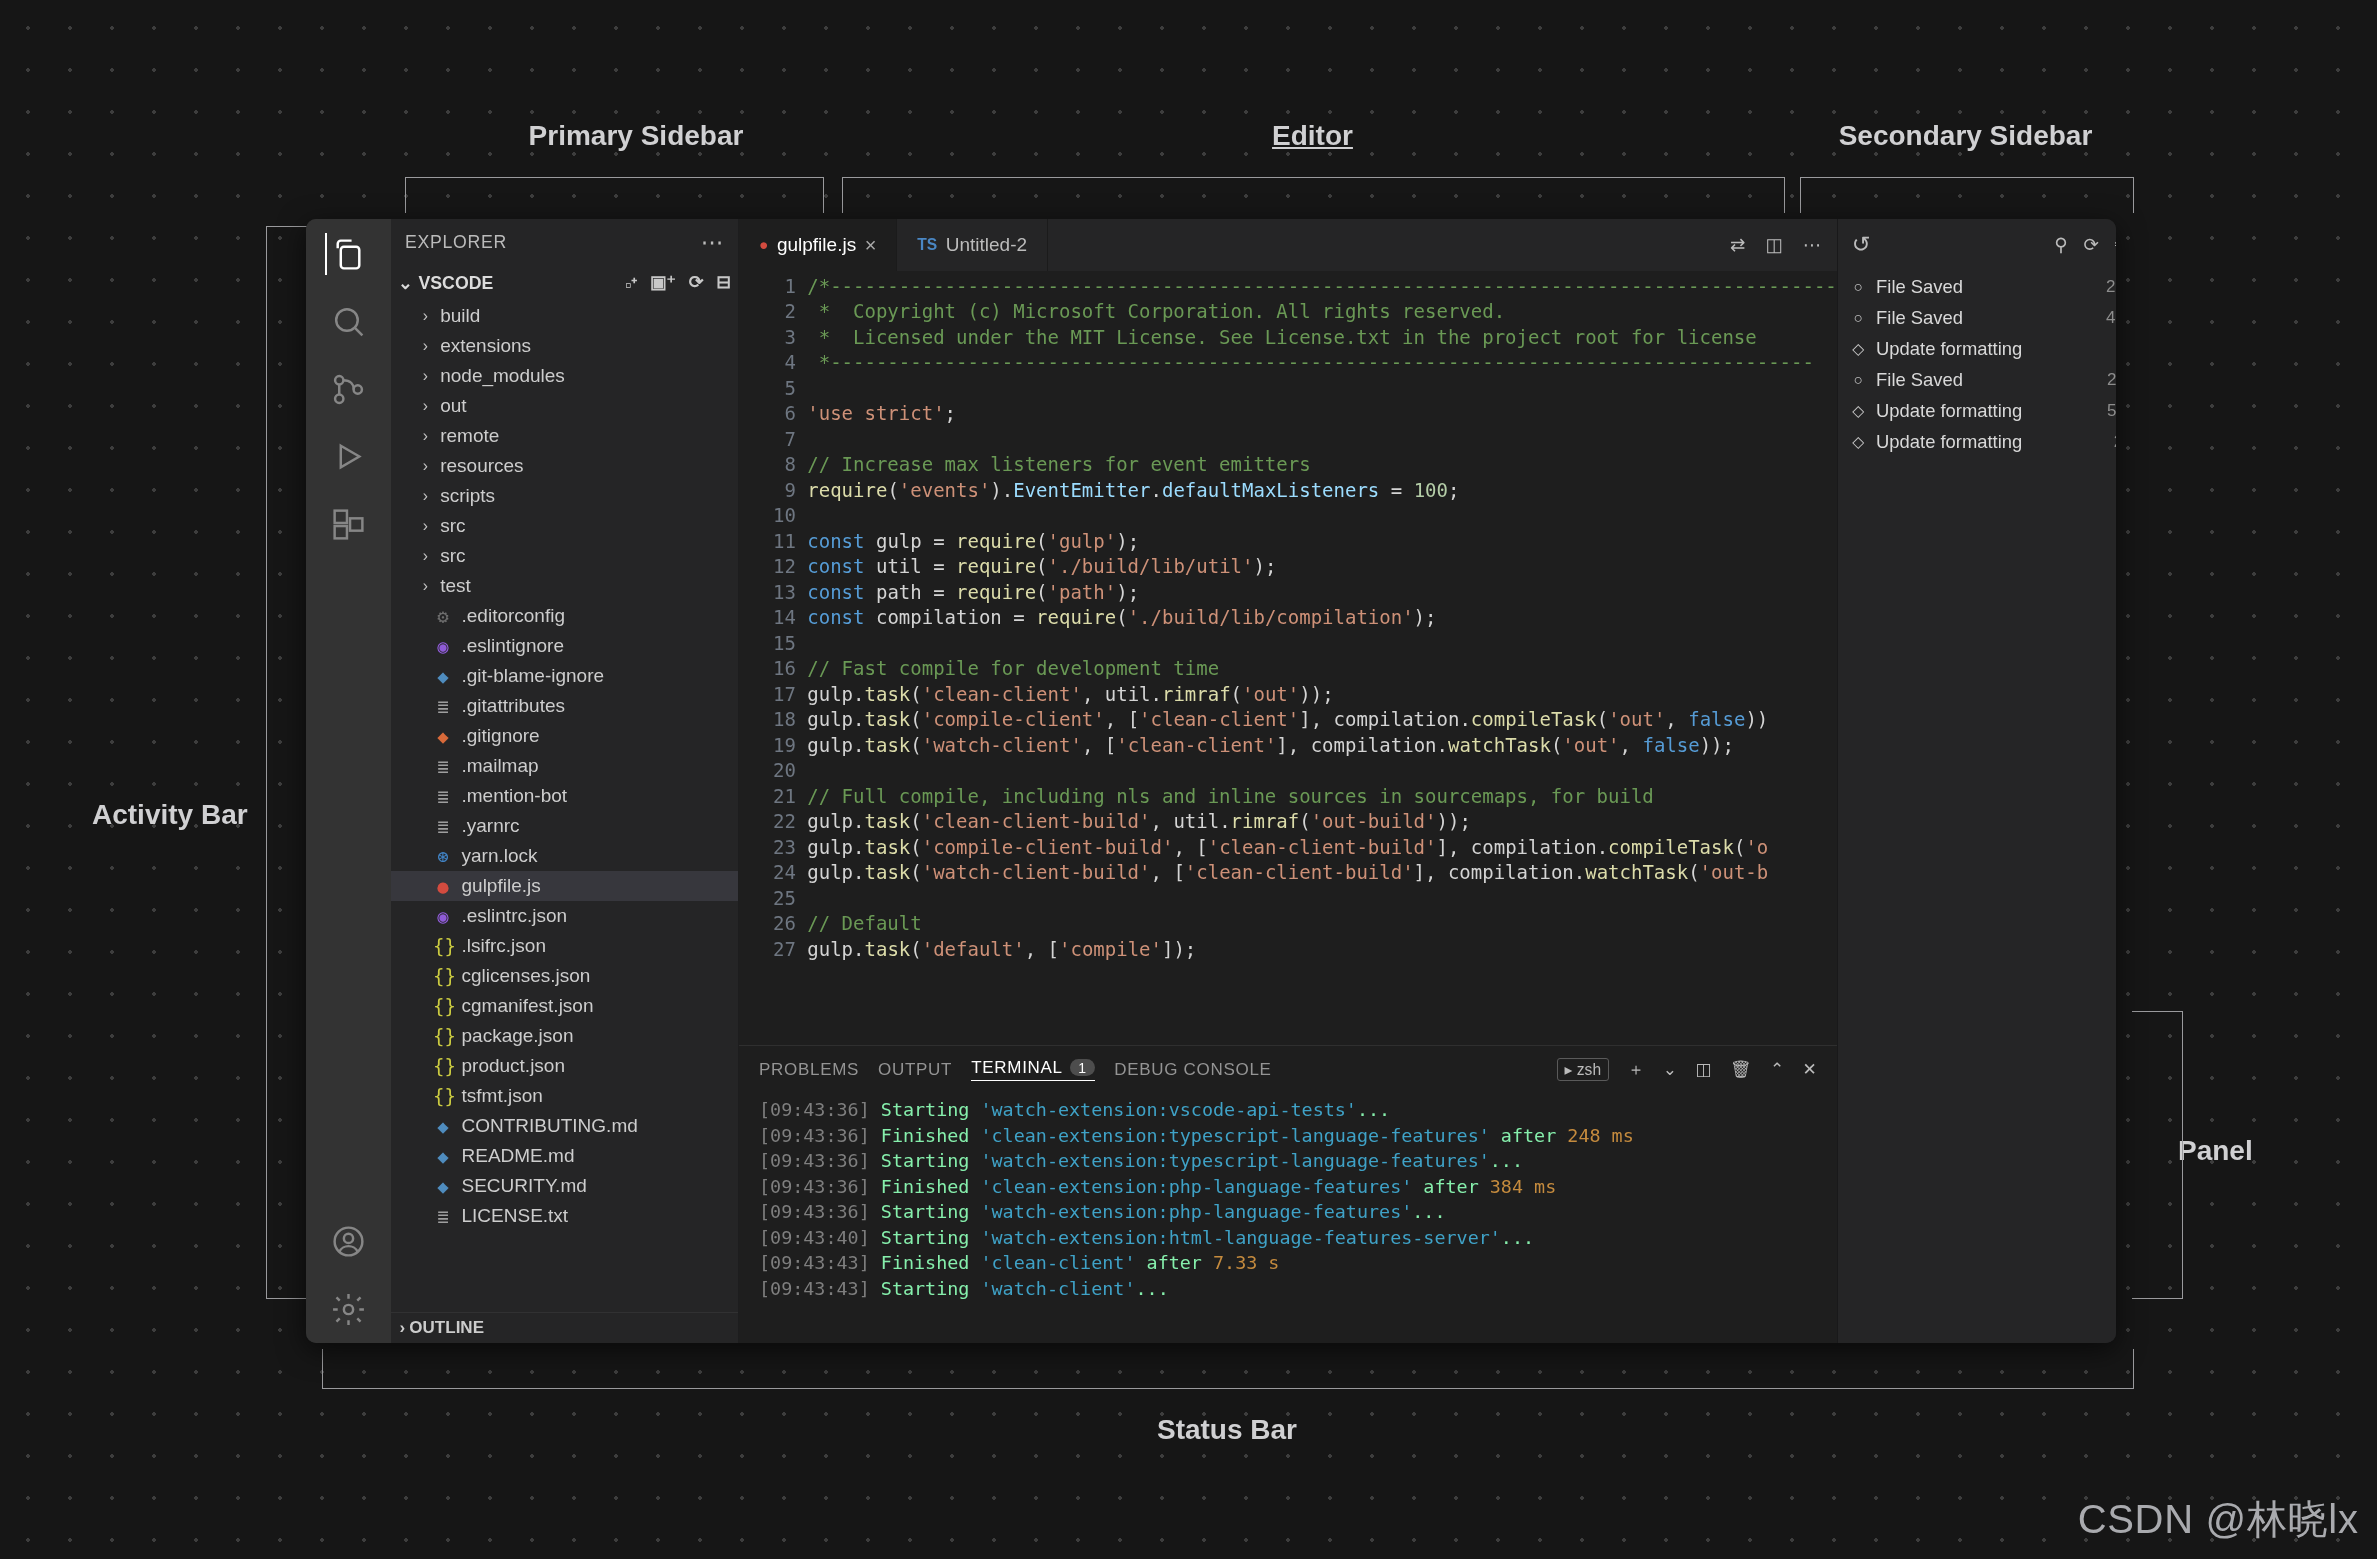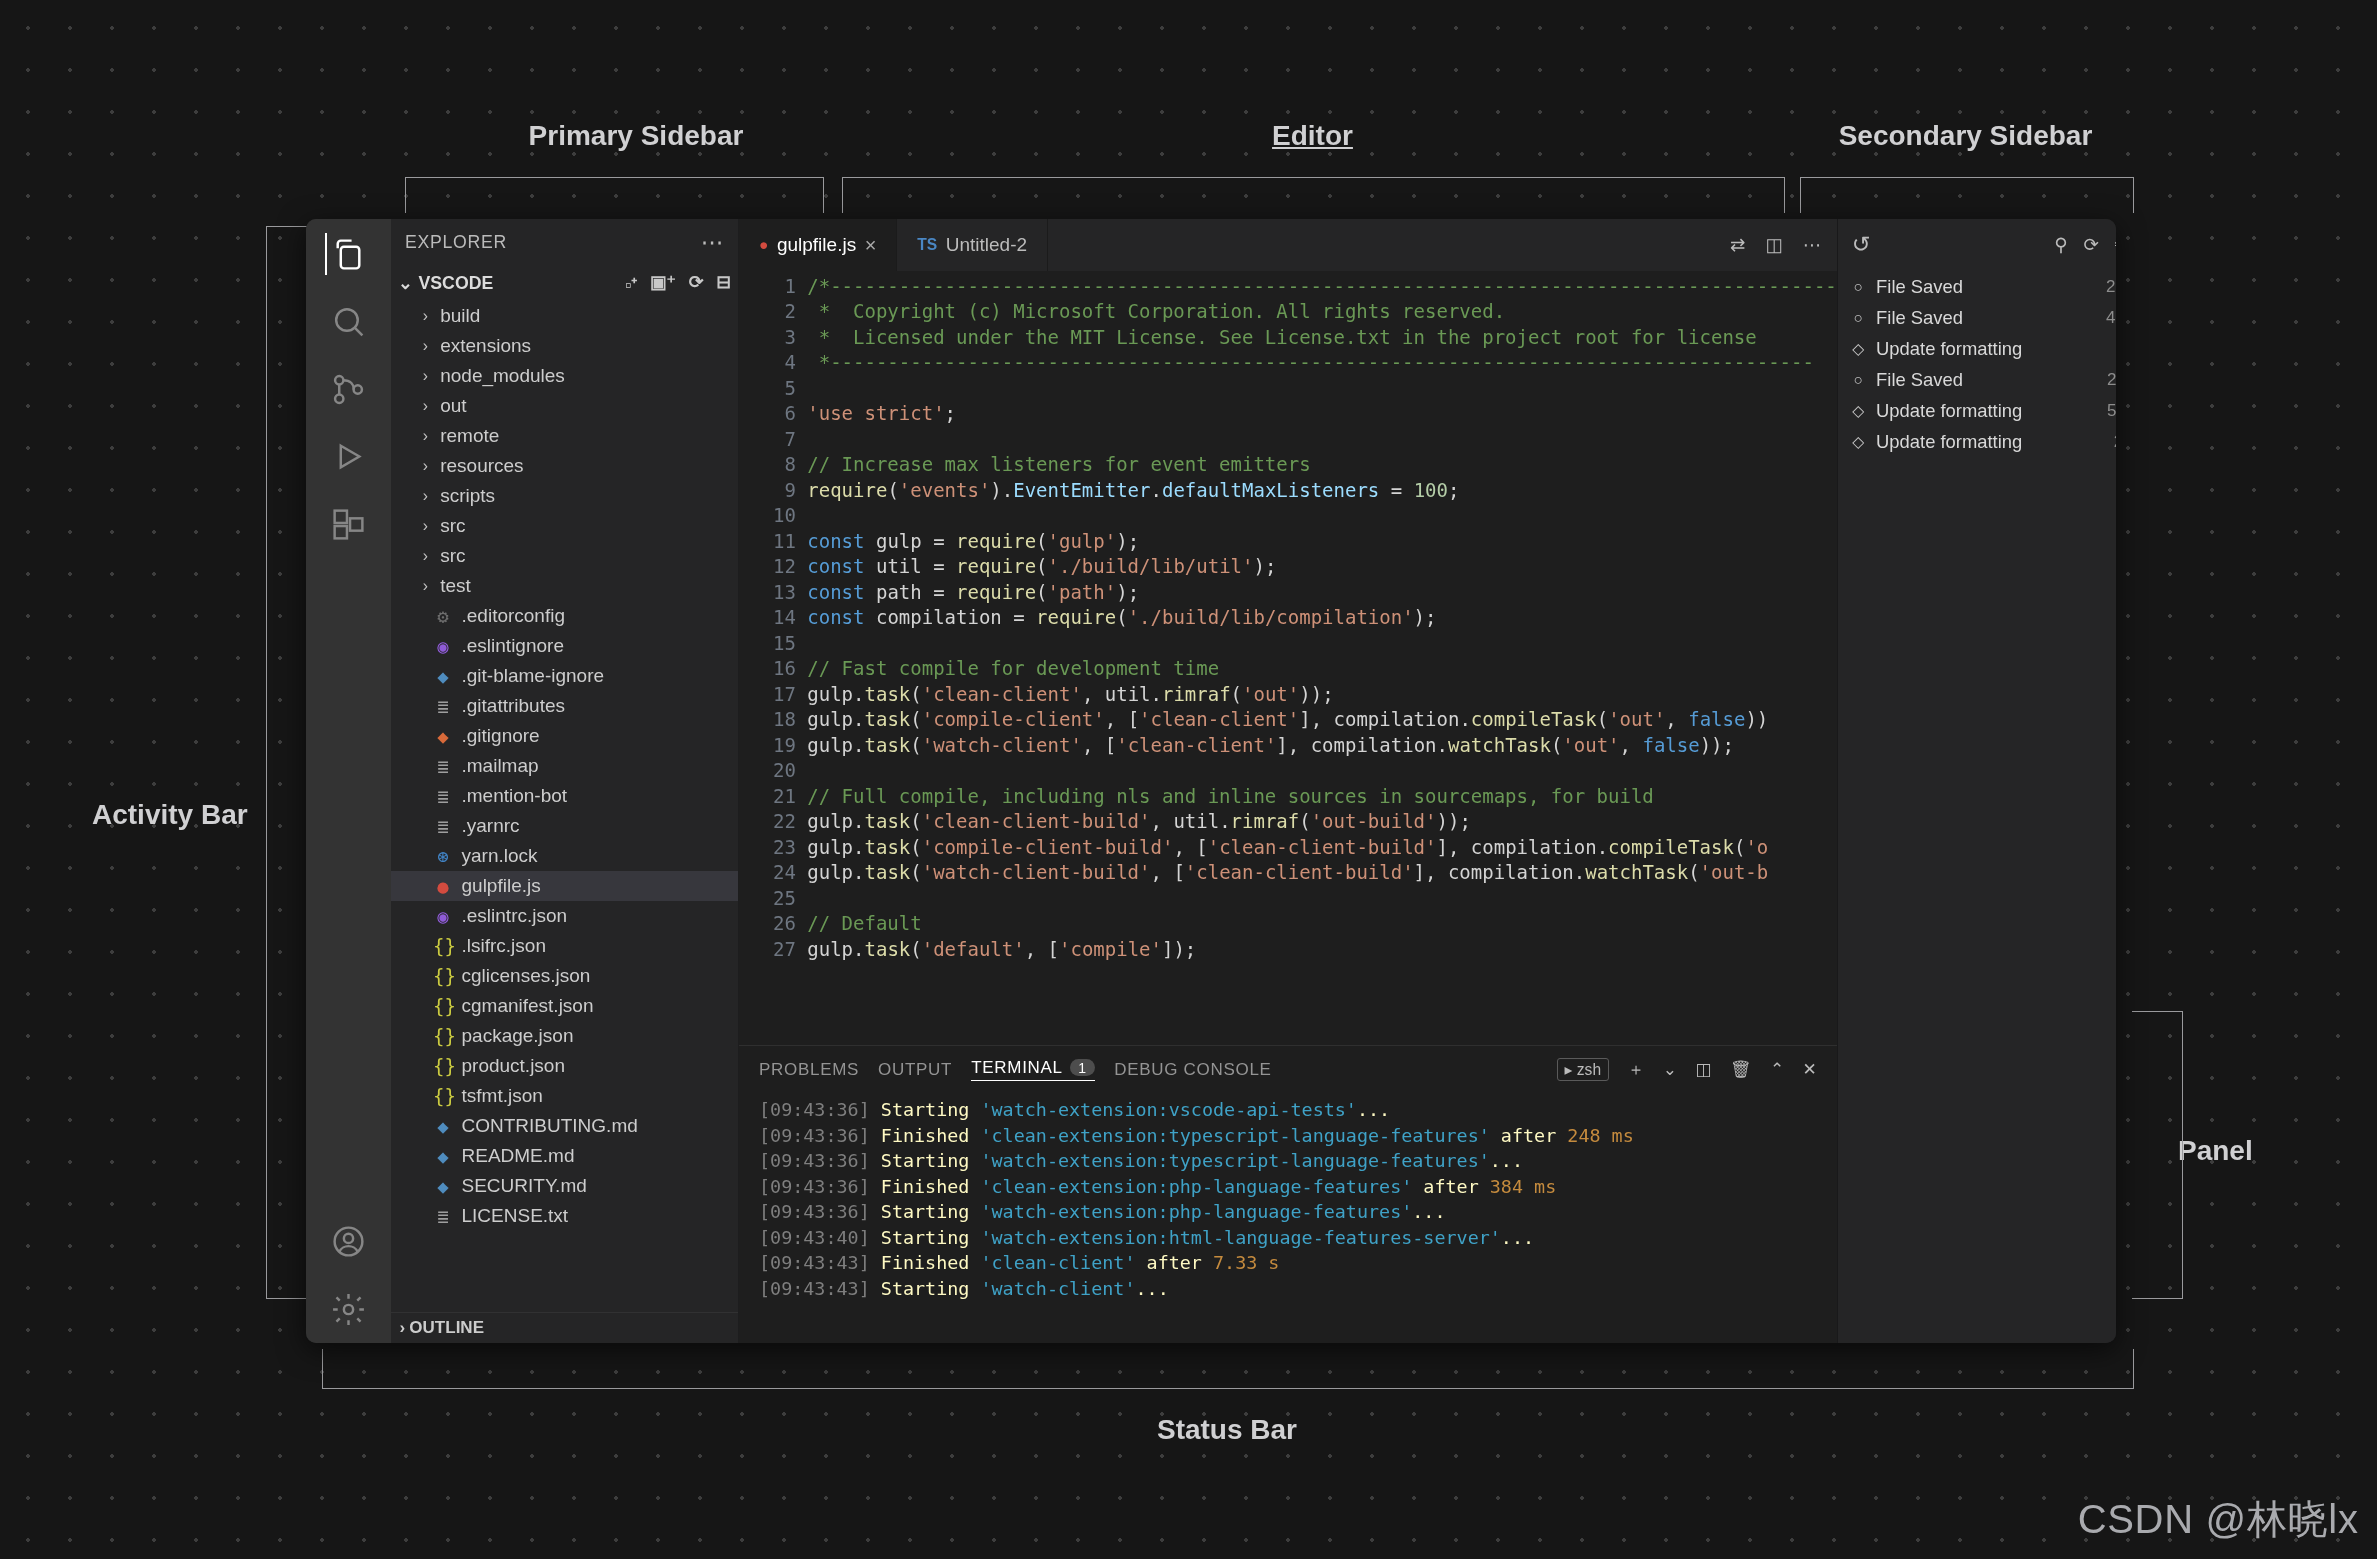--- a/index.html
+++ b/index.html
@@ -61,21 +61,21 @@
   .c-nm{color:var(--number);} .c-fn{color:var(--method);} .c-pr{color:var(--prop);} .c-pl{color:#d4d4d4;}
 
   .panel{height:297px;border-top:0.7px solid rgba(255,255,255,.08);display:flex;flex-direction:column;background:var(--editor);}
   .panel .ptabs{height:47px;display:flex;align-items:center;gap:19px;padding:0 20px;font-size:17px;color:#949494;}
   .panel .ptabs .pt{cursor:pointer;display:flex;gap:7px;align-items:center;letter-spacing:0.7px;}
   .panel .ptabs .pt.active{color:#fff;border-bottom:1.4px solid #fff;padding-bottom:2.8px;}
   .panel .ptabs .badge{background:#4d4d4d;border-radius:14px;padding:0.7px 8.5px;font-size:14px;}
   .panel .ptabs .tools{margin-left:auto;display:flex;gap:18.4px;color:#bbb;align-items:center;}
   .panel .term{flex:1;padding:4.2px 20px;font-family:"SF Mono",Menlo,Consolas,monospace;font-size:18.4px;line-height:25.5px;overflow:hidden;}
   .term .ts{color:#7e7e7e;}
-  .term .act{color:#fef9c3;} .term .name{color:#3fa2c7;} .term .dur{color:#c58b3e;}
+  .term .act{color:#86efac;} .term .name{color:#3fa2c7;} .term .dur{color:#c58b3e;}
 
   .secondary{width:332px;background:var(--panel);border-left:0.7px solid rgba(0,0,0,.3);display:flex;flex-direction:column;}
   .secondary .tl-head{height:51px;display:flex;align-items:center;padding:0 14px;gap:15.6px;color:#bbb;}
   .secondary .tl-head .spacer{flex:1;}
   .secondary .tl-head span{cursor:pointer;font-size:18.4px;}
   .timeline{flex:1;padding:1.4px 12.7px;font-size:18.4px;}
   .timeline .row{height:31px;display:flex;align-items:center;gap:10px;color:#d9d9d9;}
   .timeline .row .time{margin-left:auto;color:#8d8d8d;font-size:17px;}
   .timeline .glyph{width:15.6px;text-align:center;color:#c8c8c8;font-size:15.6px;}
 

